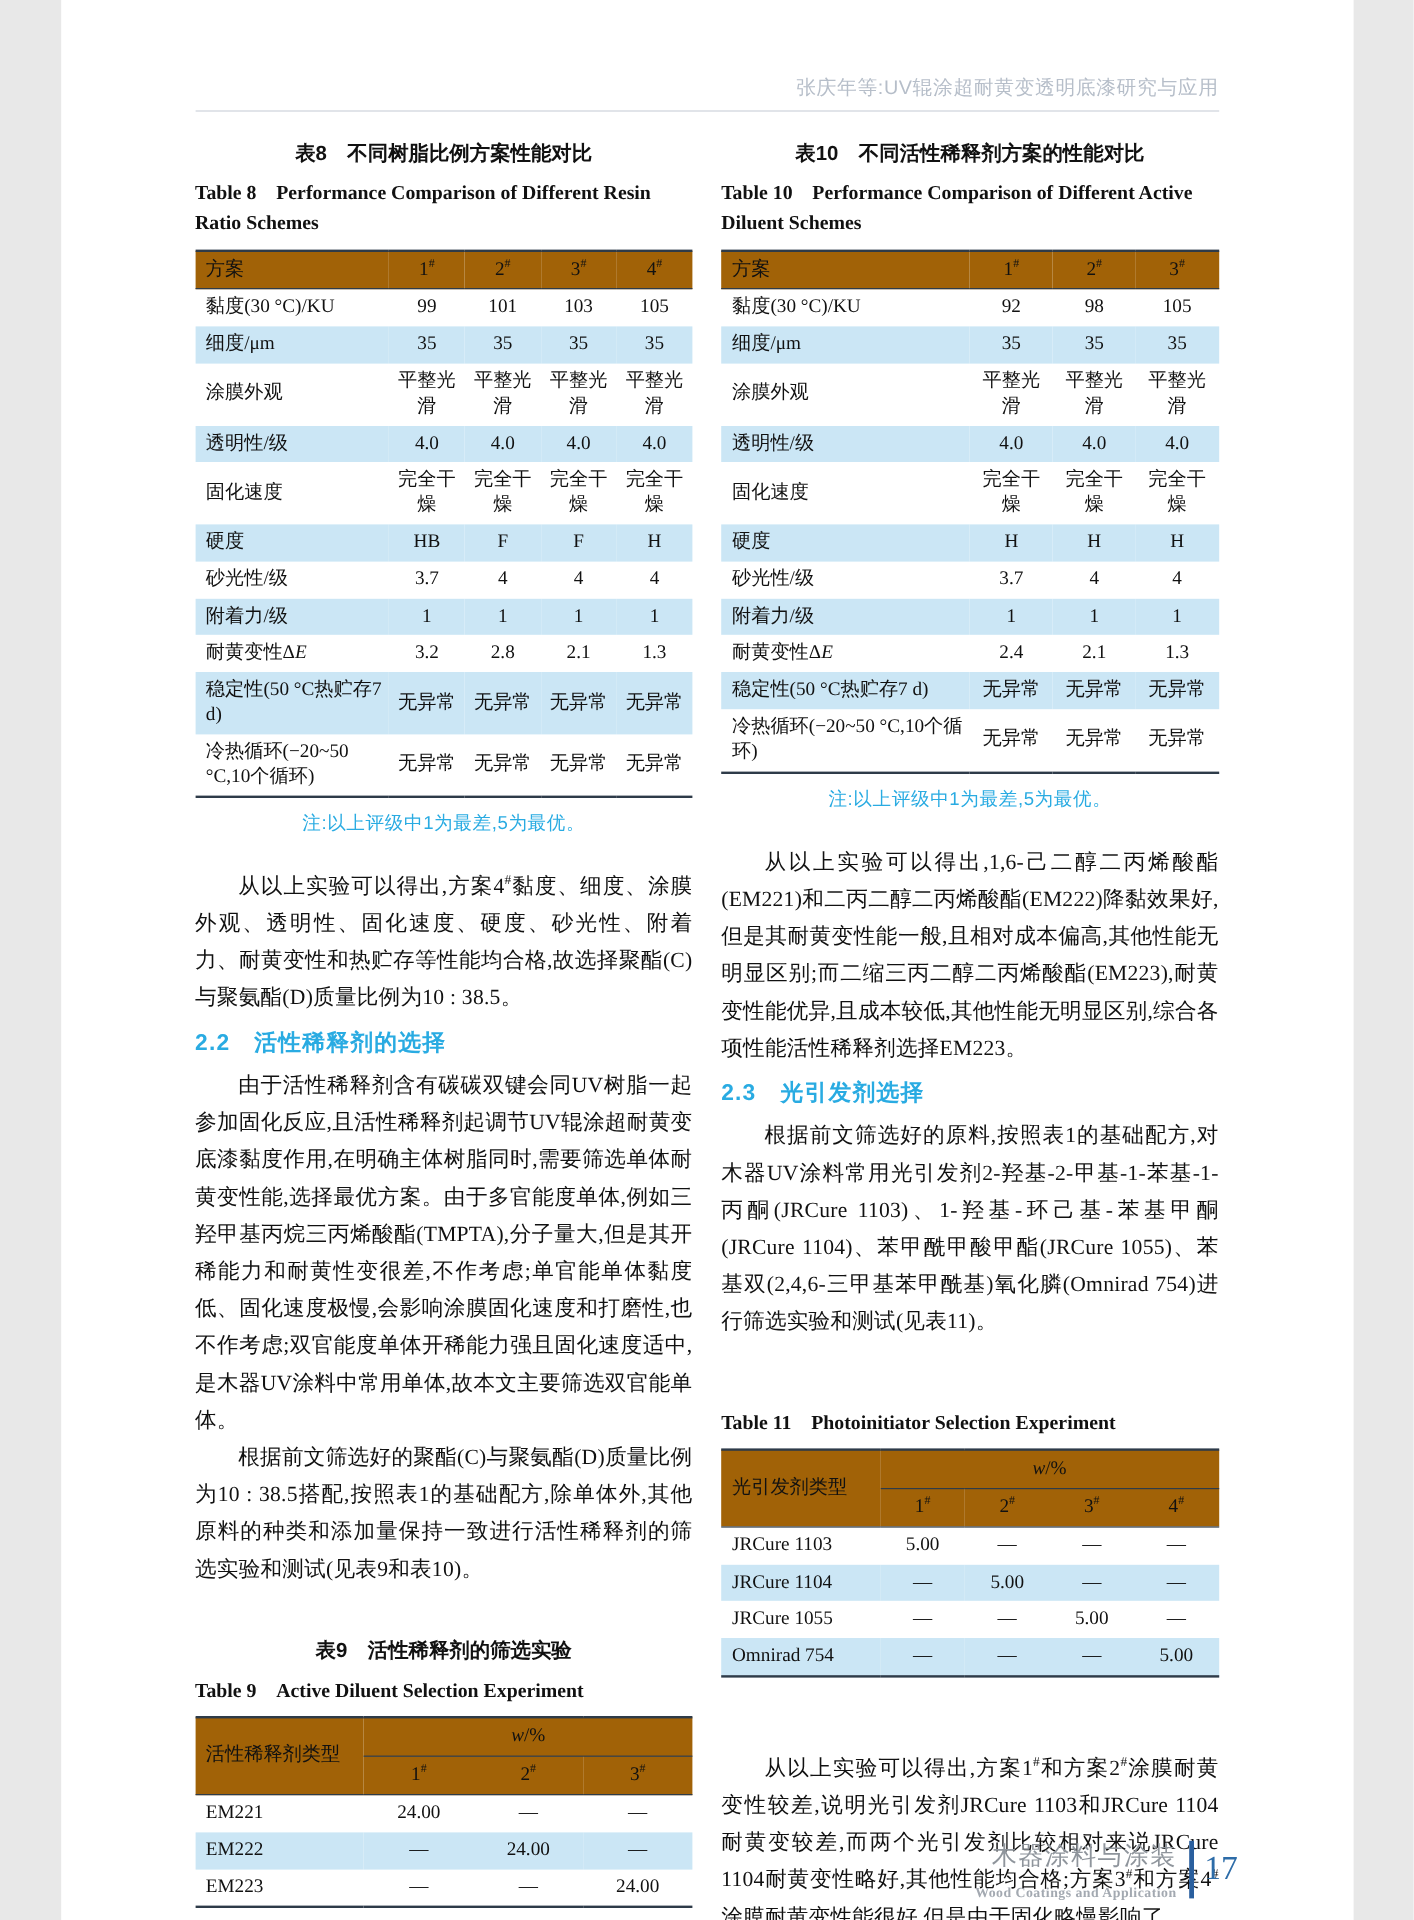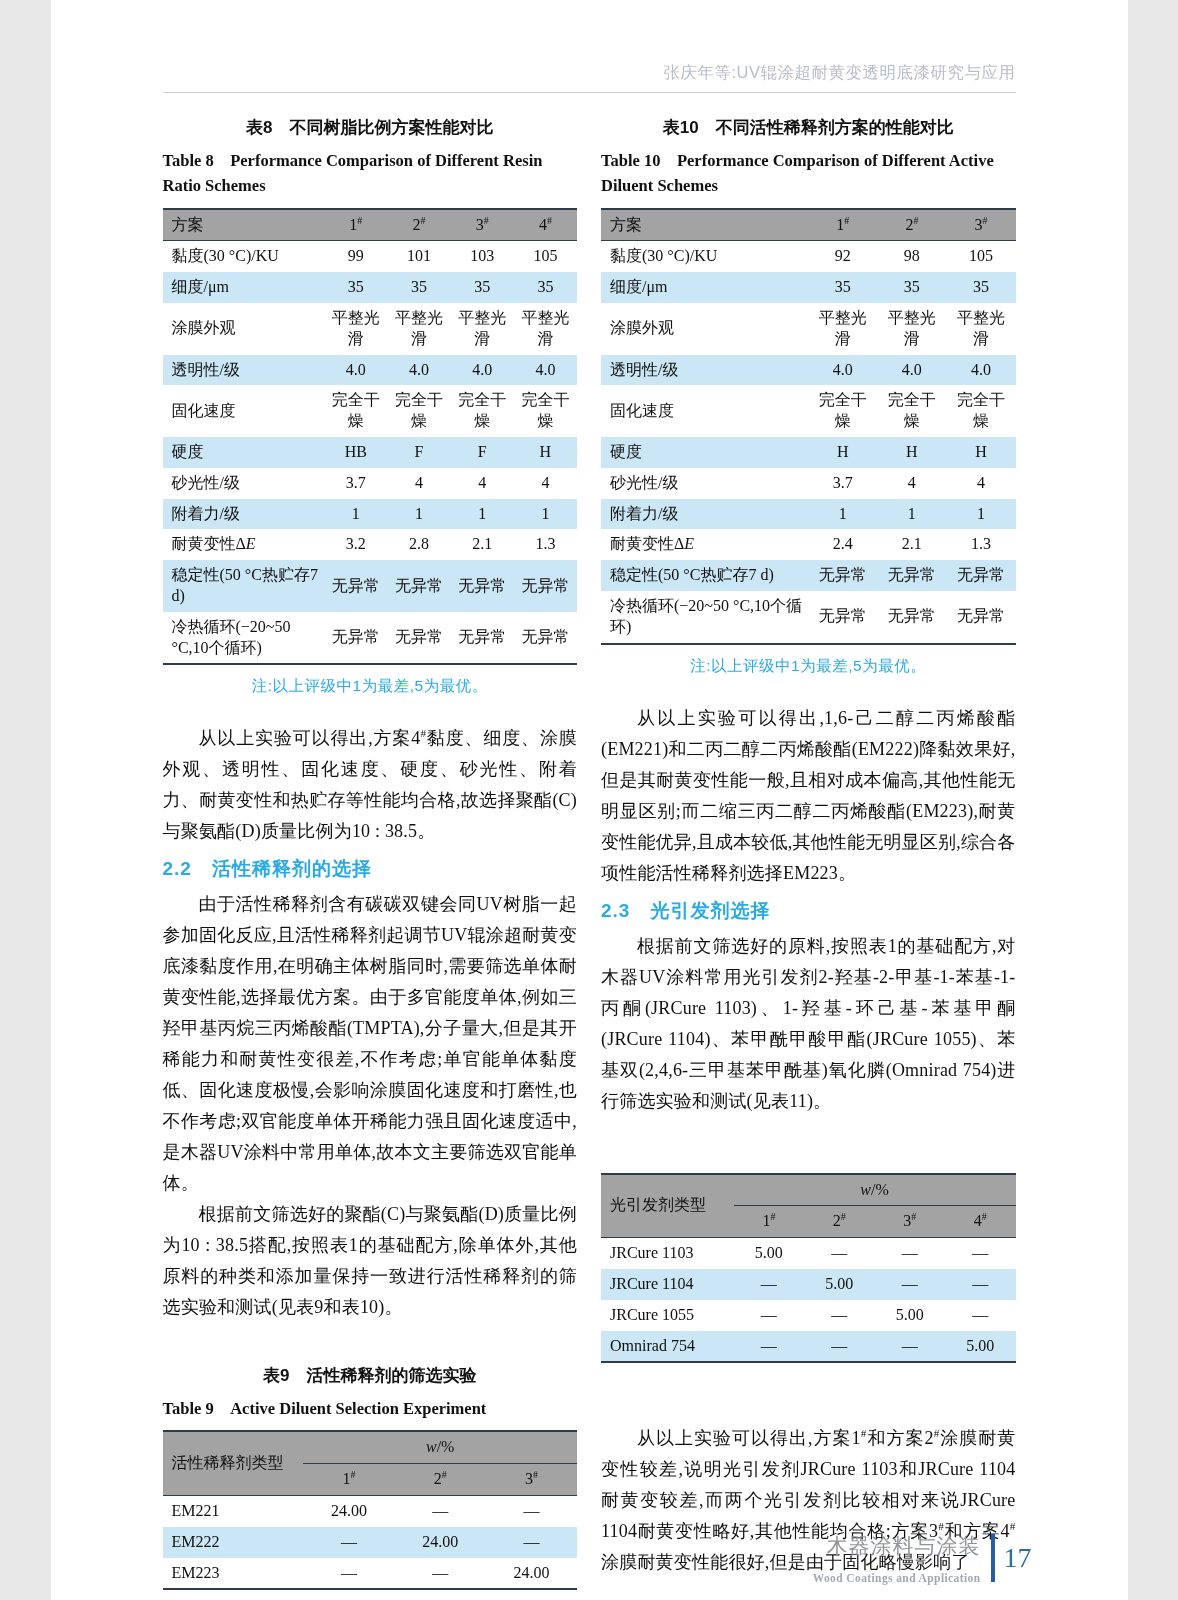--- a/index.html
+++ b/index.html
@@ -33,21 +33,21 @@
   
   table.dtable {
     width:100%; border-collapse:collapse; table-layout:fixed;
     border-top:2.5px solid #2e3b49; border-bottom:2.5px solid #2e3b49;
     font-size:16px; line-height:1.3;
   }
   table.dtable th, table.dtable td {
     padding:5px 4px; text-align:center; vertical-align:middle; font-weight:normal;
   }
   table.dtable thead { border-bottom:1.5px solid #2e3b49; }
-  table.dtable thead th { background:#a3a3a3; }
+  table.dtable thead th { background:#a16207; }
   table.dtable tbody tr:nth-child(even) { background:#cbe6f5; }
   table.dtable .lbl { text-align:left; padding-left:9px; }
   table.dtable .group { border-bottom:1.5px solid #2e3b49; font-style:normal; }
   sup.hash { font-size:0.62em; vertical-align:super; line-height:0; }
   .t8  th:first-child, .t8  td:first-child { width:39%; }
   .t10 th:first-child, .t10 td:first-child { width:50%; }
   .t9  th:first-child, .t9  td:first-child { width:34%; }
   .t11 th:first-child, .t11 td:first-child { width:32%; }
   .t9 .lblc, .t11 .lblc { text-align:center; padding-left:4px; }
   .tnote {
@@ -314,20 +314,21 @@
                 <td>无异常</td>
               </tr>
             </tbody>
           </table>
           <div class="tnote">注:以上评级中1为最差,5为最优。</div>
         </div>
       <p class="para mt-26">从以上实验可以得出,1,6-己二醇二丙烯酸酯(EM221)和二丙二醇二丙烯酸酯(EM222)降黏效果好,但是其耐黄变性能一般,且相对成本偏高,其他性能无明显区别;而二缩三丙二醇二丙烯酸酯(EM223),耐黄变性能优异,且成本较低,其他性能无明显区别,综合各项性能活性稀释剂选择EM223。</p>
       <h3 class="sec">2.3　光引发剂选择</h3>
       <p class="para">根据前文筛选好的原料,按照表1的基础配方,对木器UV涂料常用光引发剂2-羟基-2-甲基-1-苯基-1-丙酮(JRCure 1103)、1-羟基-环己基-苯基甲酮(JRCure 1104)、苯甲酰甲酸甲酯(JRCure 1055)、苯基双(2,4,6-三甲基苯甲酰基)氧化膦(Omnirad 754)进行筛选实验和测试(见表11)。</p>
       <div class="mt-56">
+          <div class="tcap-en">Table 11　Photoinitiator Selection Experiment</div>
           <table class="dtable t11">
             <thead>
               <tr>
                 <th class="lbl lblc" rowspan="2">光引发剂类型</th>
                 <th class="group" colspan="4"><i>w</i>/%</th>
               </tr>
               <tr>
                 <th>1<sup class="hash">#</sup></th>
                 <th>2<sup class="hash">#</sup></th>
                 <th>3<sup class="hash">#</sup></th>

